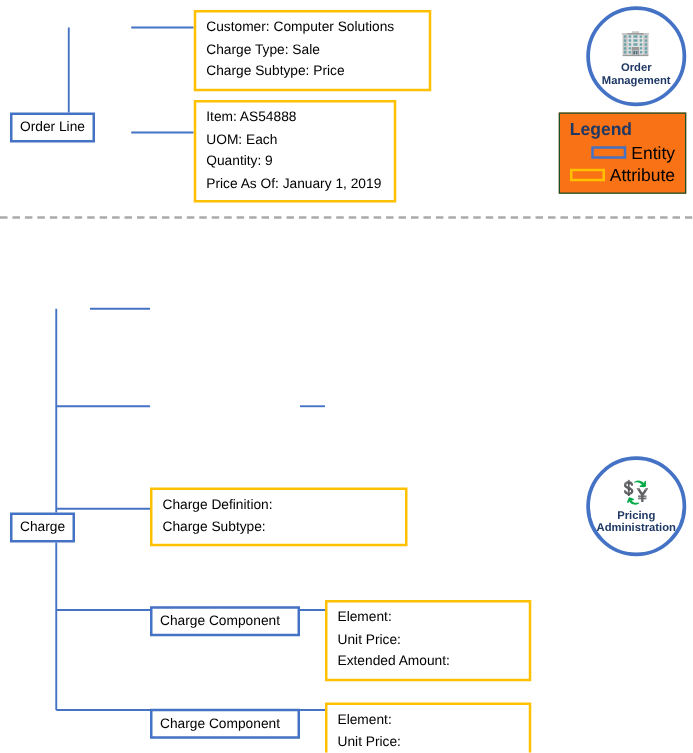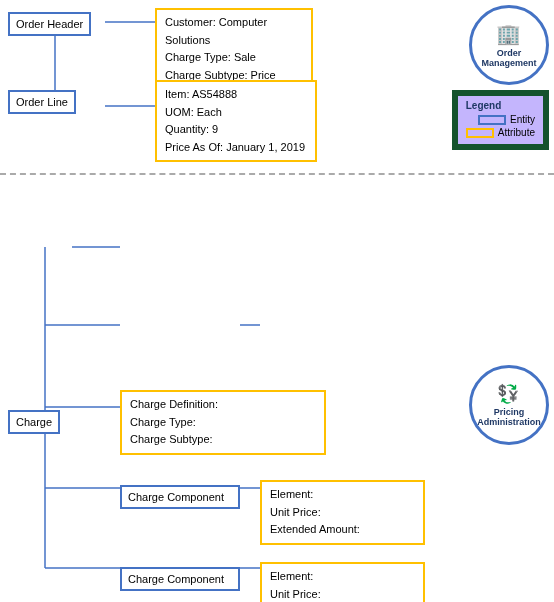--- a/index.html
+++ b/index.html
@@ -59,21 +59,21 @@
       position: absolute;
       top: 12px;
       left: 8px;
     }
 
     
     .order-header-attrs {
       position: absolute;
       top: 8px;
       left: 155px;
-      width: 158px;
+      width: 190px;
     }
 
     
     .order-line-node {
       position: absolute;
       top: 90px;
       left: 8px;
     }
 
     
@@ -107,24 +107,24 @@
     .order-mgmt-circle .icon-area {
       font-size: 20px;
       margin-bottom: 2px;
     }
 
     
     .legend-box {
       position: absolute;
       top: 90px;
       right: 5px;
-      border: 6px solid #14532d;
+      border: 1px solid #14532d;
       padding: 4px 8px;
-      background: #c4b5fd;
-      font-size: 10px;
+      background: #f97316;
+      font-size: 14px;
     }
 
     .legend-title {
       font-weight: bold;
       color: #1F3864;
       margin-bottom: 3px;
     }
 
     .legend-item {
       display: flex;
@@ -268,23 +268,20 @@
 
     <line x1="240" y1="488" x2="260" y2="488" class="line-blue"></line>
 
     <line x1="240" y1="568" x2="260" y2="568" class="line-blue"></line>
 
     <line x1="305" y1="247" x2="305" y2="247" class="line-blue"></line>
   </svg>
 
   <div class="top-section">
 
-    <div class="order-header-node entity-box">
-      <span>Order Header</span>
-    </div>
 
     <div class="order-header-attrs attribute-box">
       <div>Customer: Computer Solutions</div>
       <div>Charge Type: Sale</div>
       <div>Charge Subtype: Price</div>
     </div>
 
     <div class="order-line-node entity-box">
       <span>Order Line</span>
     </div>
@@ -322,21 +319,20 @@
       <div>Pricing</div>
       <div>Administration</div>
     </div>
 
     <div class="charge-node entity-box">
       <span>Charge</span>
     </div>
 
     <div class="charge-def-attrs attribute-box">
       <div>Charge Definition:</div>
-      <div>Charge Type:</div>
       <div>Charge Subtype:</div>
     </div>
 
     <div class="charge-comp-1 entity-box">
       <span>Charge Component</span>
     </div>
     <div class="charge-comp-1-attrs attribute-box">
       <div>Element:</div>
       <div>Unit Price:</div>
       <div>Extended Amount:</div>

